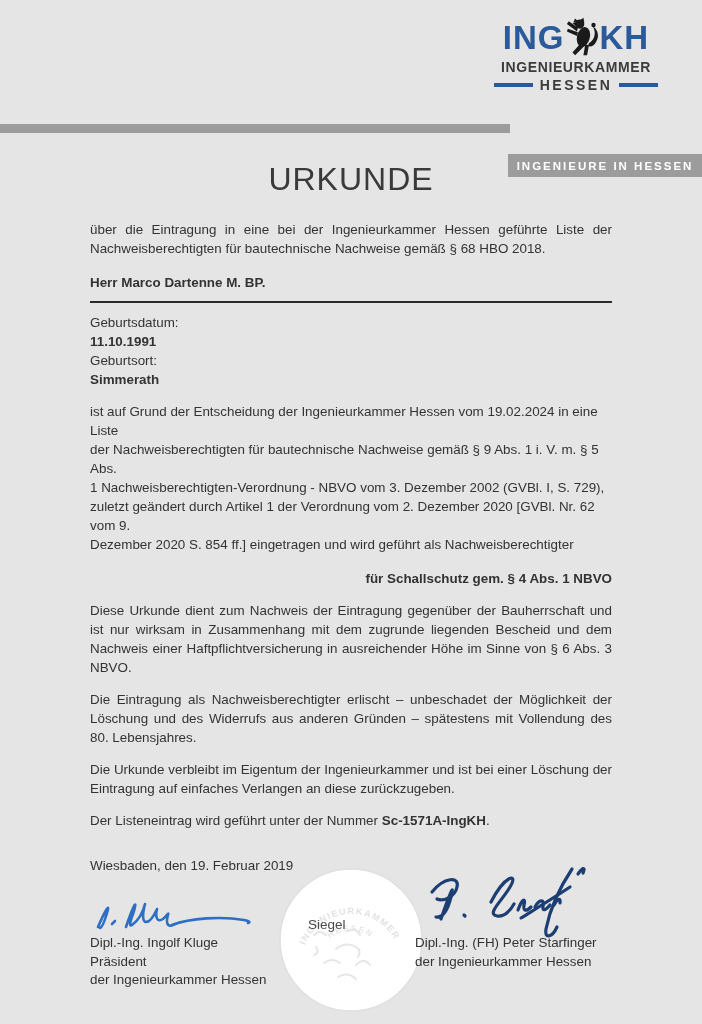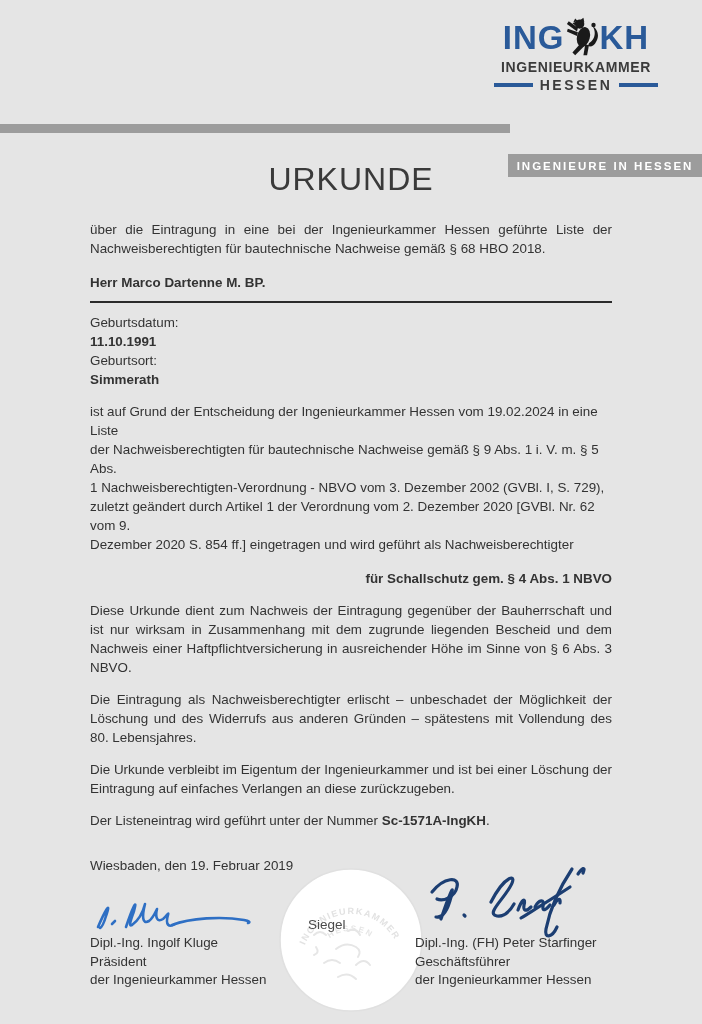--- a/index.html
+++ b/index.html
@@ -173,19 +173,18 @@
         </g>
       </svg>
 
       <div class="sig-block left">
         <div>Dipl.-Ing. Ingolf Kluge</div>
         <div>Präsident</div>
         <div>der Ingenieurkammer Hessen</div>
       </div>
       <div class="sig-block right">
         <div>Dipl.-Ing. (FH) Peter Starfinger</div>
-        <div>Geschäftsführer</div>
         <div>der Ingenieurkammer Hessen</div>
       </div>
 
     </div>
   </div>
 </div>
 
 </body></html>

